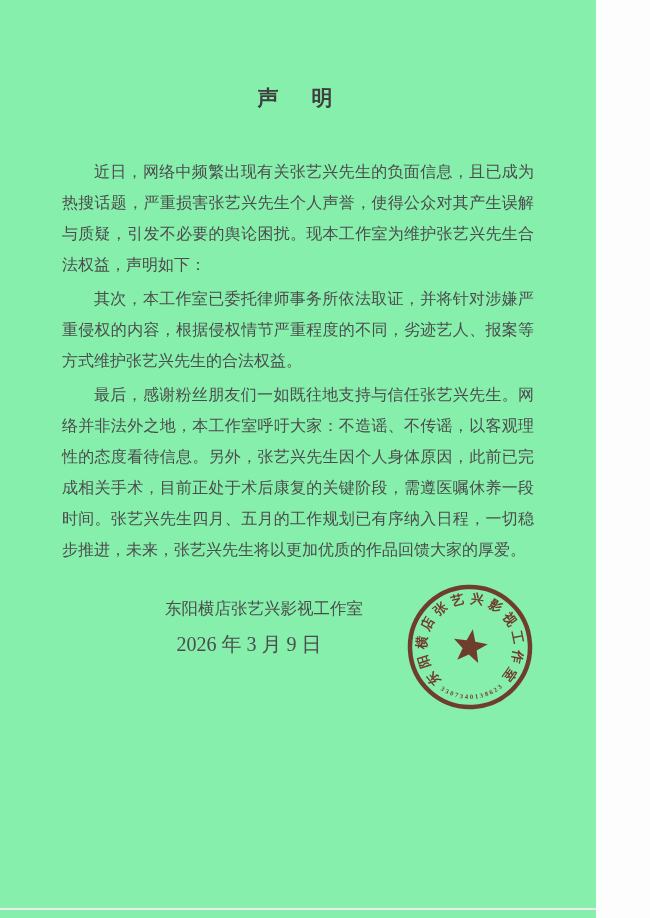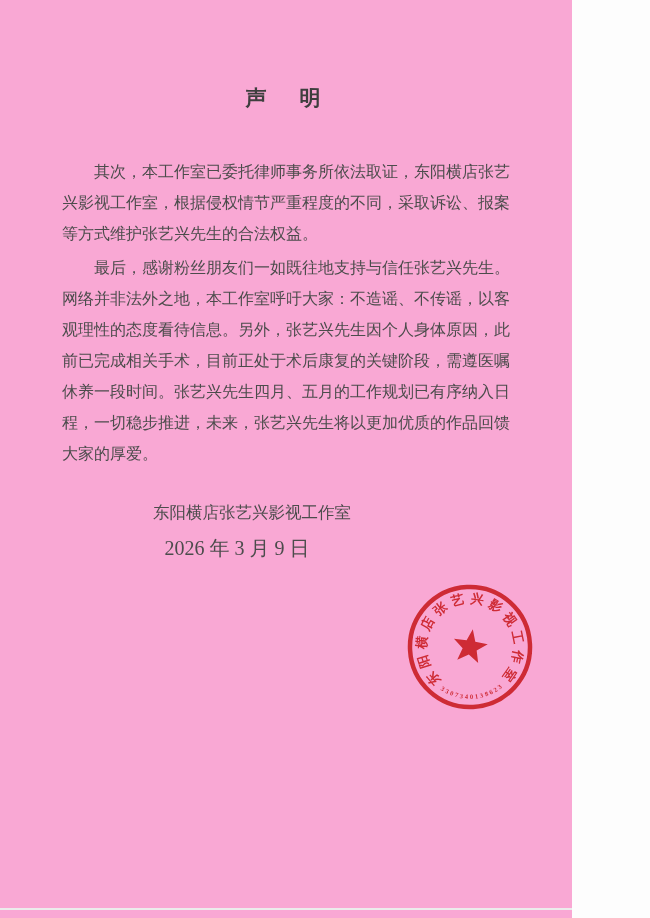--- a/index.html
+++ b/index.html
@@ -2,26 +2,25 @@
 <html><head>
 <meta charset="utf-8">
 <style>
   html, body {
     margin: 0;
     padding: 0;
     background: #fdfdfd;
   }
   .page {
     position: relative;
-    width: 530px;
+    width: 596px;
     height: 918px;
-    background: #f9a8d4;
+    background: #86efac;
     overflow: hidden;
     font-family: "Liberation Serif", "DejaVu Serif", serif;
-    padding-left: 42px;
   }
   .doc {
     position: absolute;
     left: 62px;
     right: 62px;
     top: 84px;
   }
   .doc-title {
     font-size: 21px;
     font-weight: bold;
@@ -78,21 +77,22 @@
   }
 </style>
 </head>
 <body>
 
 <div class="page">
 
   <div class="doc">
     <h1 class="doc-title">声　明</h1>
     <div class="doc-body">
-      <p>其次，本工作室已委托律师事务所依法取证，东阳横店张艺兴影视工作室，根据侵权情节严重程度的不同，采取诉讼、报案等方式维护张艺兴先生的合法权益。</p>
+      <p>近日，网络中频繁出现有关张艺兴先生的负面信息，且已成为热搜话题，严重损害张艺兴先生个人声誉，使得公众对其产生误解与质疑，引发不必要的舆论困扰。现本工作室为维护张艺兴先生合法权益，声明如下：</p>
+      <p>其次，本工作室已委托律师事务所依法取证，并将针对涉嫌严重侵权的内容，根据侵权情节严重程度的不同，劣迹艺人、报案等方式维护张艺兴先生的合法权益。</p>
       <p>最后，感谢粉丝朋友们一如既往地支持与信任张艺兴先生。网络并非法外之地，本工作室呼吁大家：不造谣、不传谣，以客观理性的态度看待信息。另外，张艺兴先生因个人身体原因，此前已完成相关手术，目前正处于术后康复的关键阶段，需遵医嘱休养一段时间。张艺兴先生四月、五月的工作规划已有序纳入日程，一切稳步推进，未来，张艺兴先生将以更加优质的作品回馈大家的厚爱。</p>
     </div>
     <div class="sign-block">
       <div class="sign-name">东阳横店张艺兴影视工作室</div>
       <div class="sign-date">2026 年 3 月 9 日</div>
     </div>
   </div>
 
   <svg class="stamp" viewBox="0 0 140 140" xmlns="http://www.w3.org/2000/svg">
     <defs>

